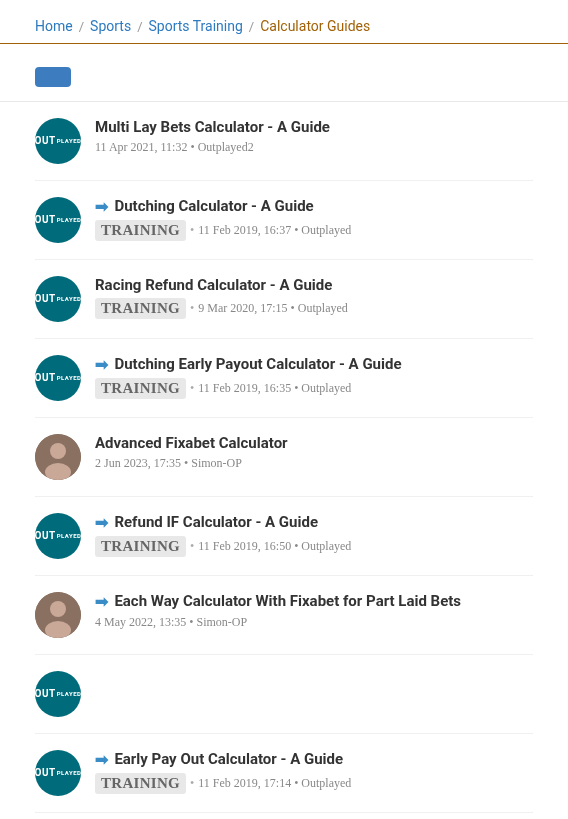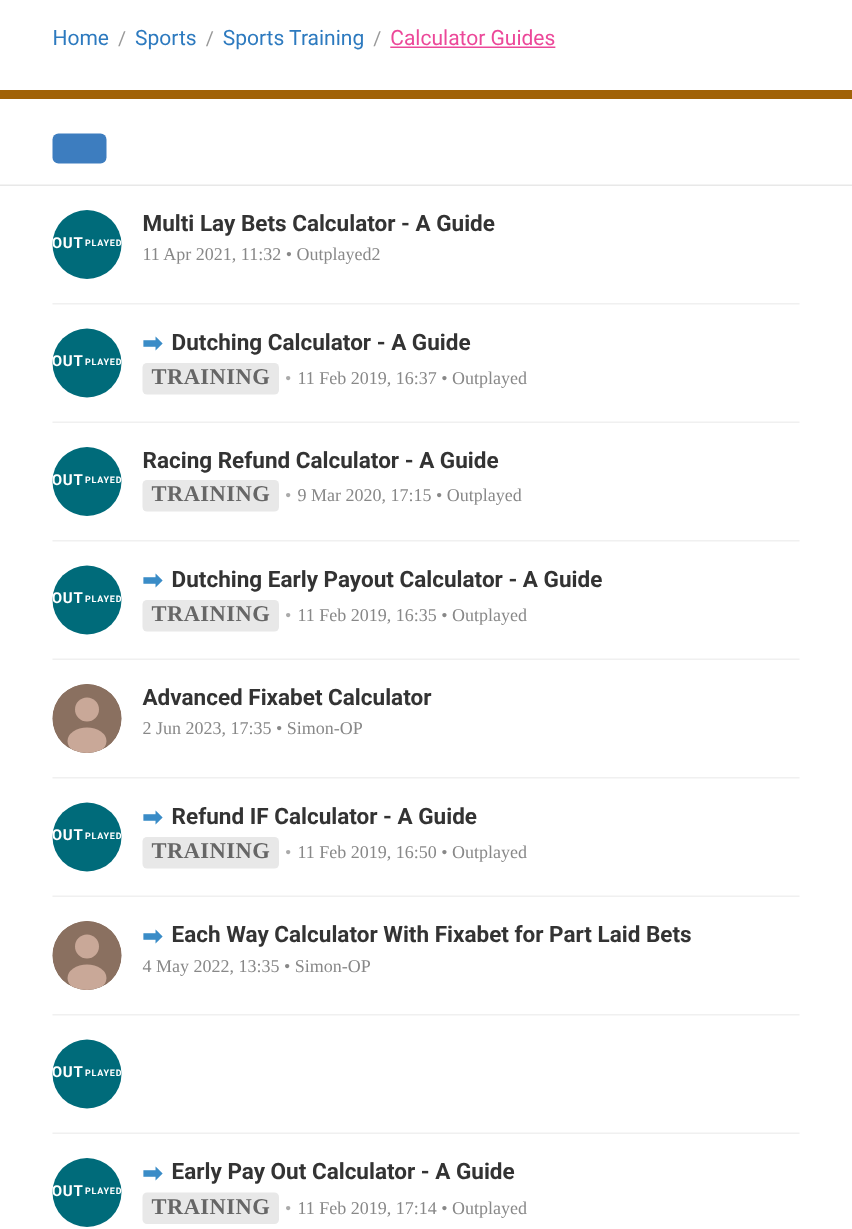--- a/index.html
+++ b/index.html
@@ -7,37 +7,36 @@
       font-family: -apple-system, BlinkMacSystemFont, 'Segoe UI', Roboto, sans-serif;
       background: #fff;
       color: #333;
       width: 568px;
       min-height: 819px;
     }
 
     .breadcrumb {
       display: flex;
       align-items: center;
-      padding: 18px 35px 26px 35px;
+      padding: 18px 35px 9px 35px;
       font-size: 14px;
-      border-bottom: 6px solid #a16207;
+      border-bottom: 1px solid #a16207;
       gap: 4px;
     }
     .breadcrumb a {
       color: #2d7abf;
       text-decoration: none;
     }
     .breadcrumb-sep {
       color: #999;
       font-size: 13px;
       margin: 0 2px;
     }
     .breadcrumb-current {
-      color: #ec4899;
-      text-decoration: underline;
+      color: #a16207;
     }
 
     .toolbar {
       padding: 18px 35px 14px 35px;
       border-bottom: 1px solid #e8e8e8;
     }
 
     .new-topic-btn {
       background: #3d7dbf;
       color: #fff;

